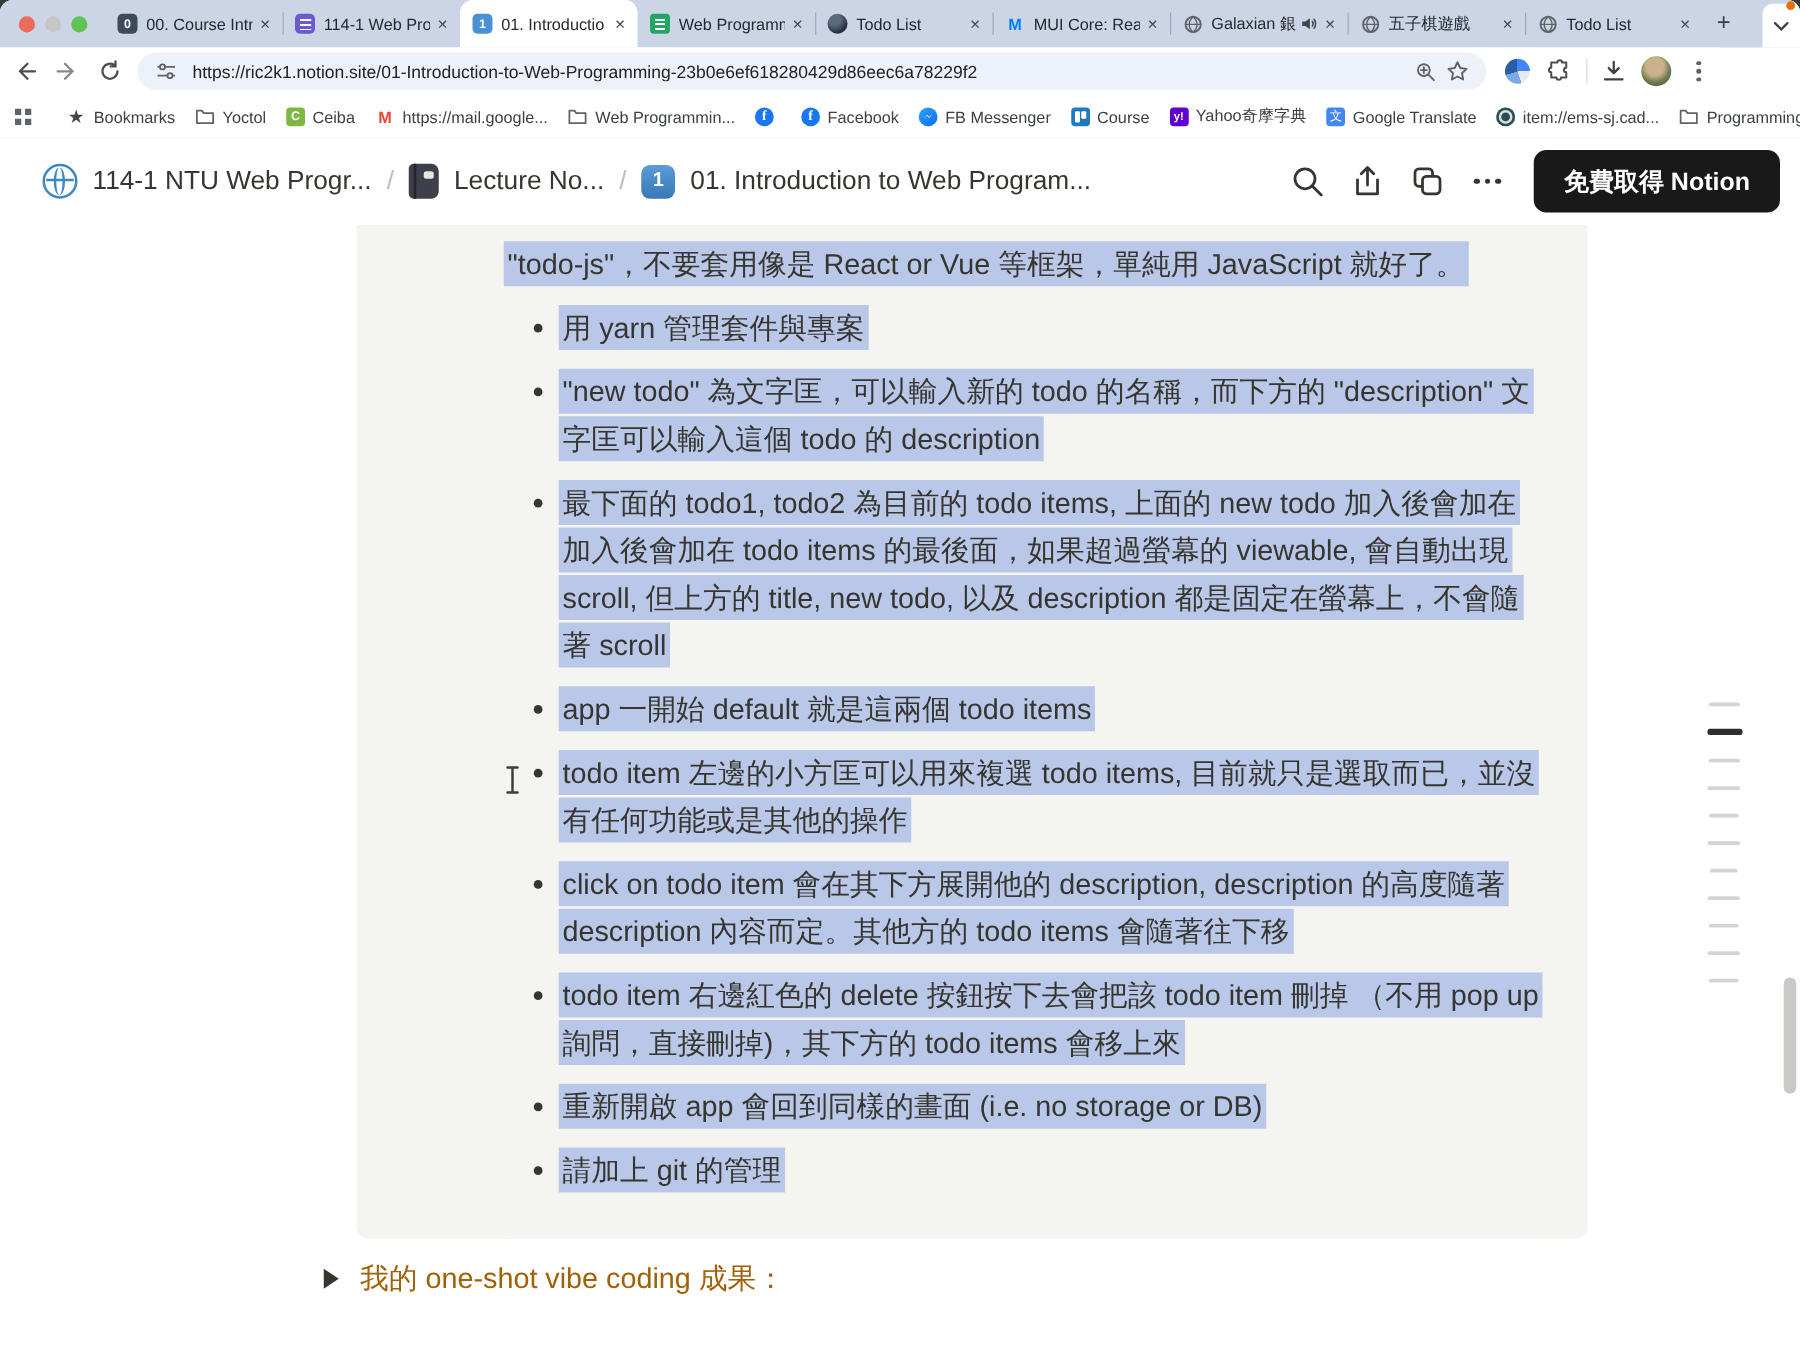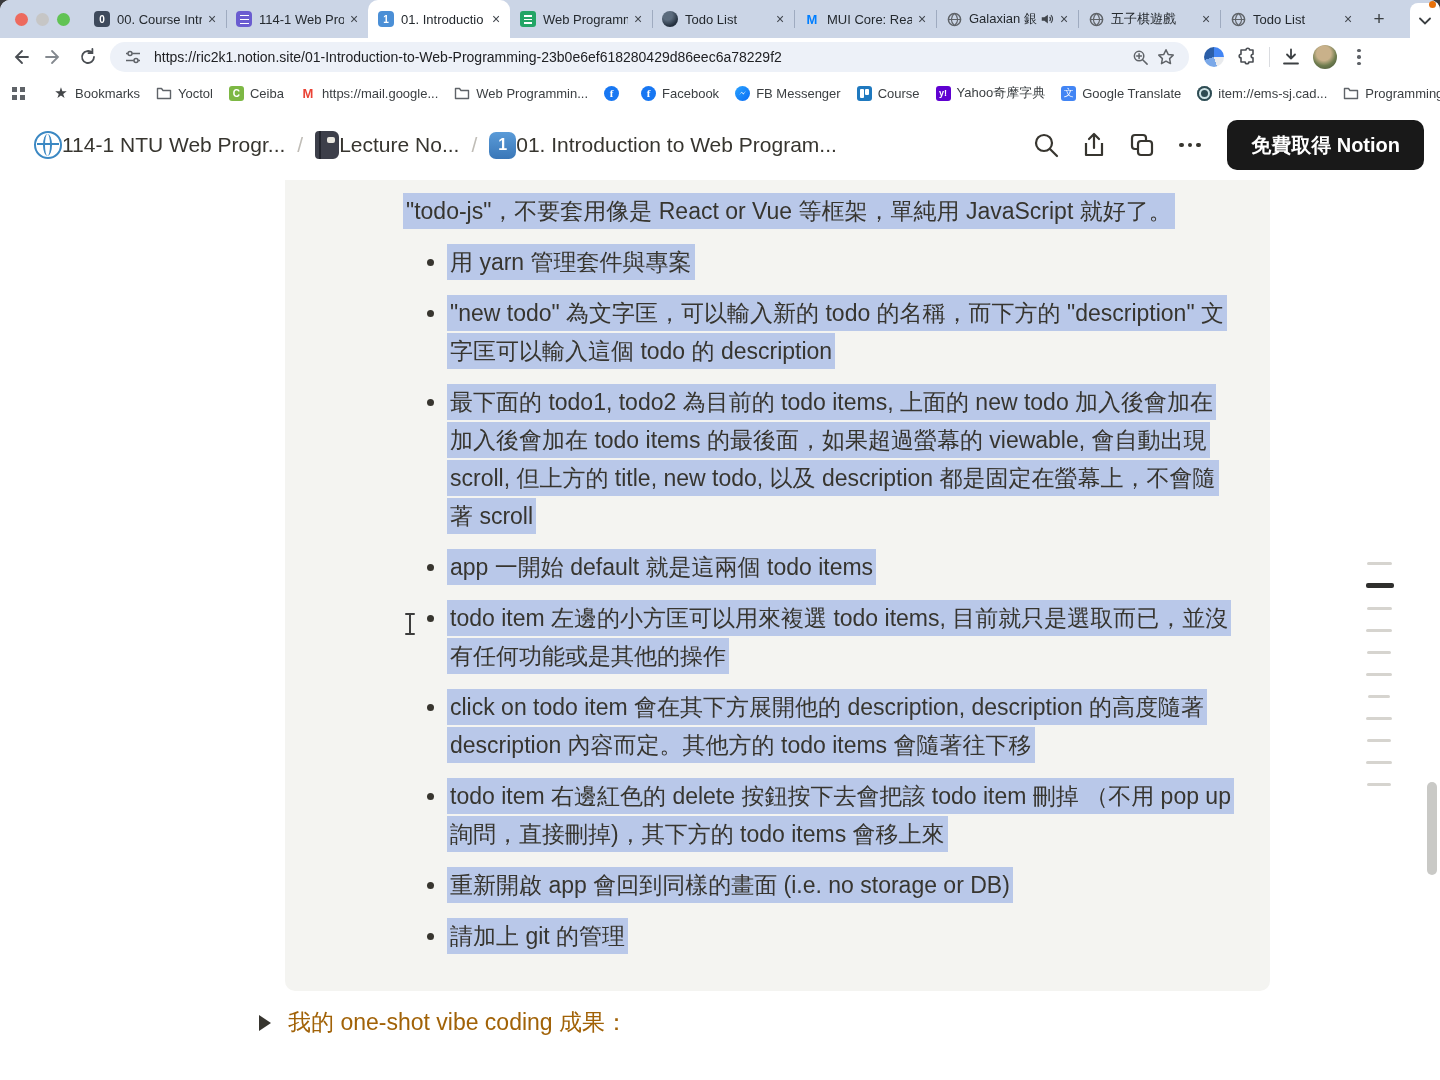--- a/index.html
+++ b/index.html
@@ -65,21 +65,21 @@
   .trello::before,.trello::after{content:"";position:absolute;top:3px;width:4px;background:#fff;border-radius:1px;}
   .trello::before{left:3px;height:9px;}
   .trello::after{right:3px;height:6px;}
   .yahoo{width:15px;height:15px;border-radius:3px;background:#5f01d1;color:#fff;font-size:9px;font-weight:800;display:flex;align-items:center;justify-content:center;}
   .gtrans{width:15px;height:15px;border-radius:3px;background:#4285f4;color:#fff;font-size:10px;display:flex;align-items:center;justify-content:center;}
   .darkcirc{width:15px;height:15px;border-radius:50%;background:#2e4b52;box-shadow:inset 0 0 0 2px #2e4b52,inset 0 0 0 4px #cfe3e6;}
 
   
   .nheader{position:absolute;top:110px;left:0;width:1440px;height:70px;background:#fff;display:flex;align-items:center;}
   .crumbs{display:flex;align-items:center;margin-left:28px;font-size:21px;color:#37352f;min-width:0;}
-  .crumb{display:flex;align-items:center;gap:0;padding:4px 6px;border-radius:6px;white-space:nowrap;text-align:right;}
+  .crumb{display:flex;align-items:center;gap:12px;padding:4px 6px;border-radius:6px;white-space:nowrap;text-align:right;}
   .crumb-sep{color:#c0bdb7;margin:0 6px;font-size:21px;}
   .globe-ic{width:28px;height:28px;border-radius:50%;border:2px solid #3b88c3;box-sizing:border-box;position:relative;flex:none;}
   .globe-ic::before{content:"";position:absolute;left:1px;right:1px;top:10px;height:2px;background:#3b88c3;}
   .globe-ic::after{content:"";position:absolute;left:7px;top:1px;bottom:1px;width:9px;border:2px solid #3b88c3;border-top:none;border-bottom:none;border-radius:50%;box-sizing:border-box;}
   .book-ic{width:24px;height:28px;border-radius:4px 6px 6px 4px;background:#3d3f4a;position:relative;flex:none;}
   .book-ic::before{content:"";position:absolute;left:4px;top:0;bottom:0;width:2px;background:#23252e;}
   .book-ic::after{content:"";position:absolute;right:4px;top:6px;width:8px;height:6px;border-radius:2px;background:#e8e6df;}
   .key1-ic{width:27px;height:27px;border-radius:7px;background:linear-gradient(#5a9bd8,#3a77b8);color:#fff;font-size:16px;font-weight:700;display:flex;align-items:center;justify-content:center;flex:none;}
   .nactions{margin-left:auto;display:flex;align-items:center;gap:14px;margin-right:16px;}
   .n-ic{width:34px;height:34px;display:flex;align-items:center;justify-content:center;border-radius:6px;}

